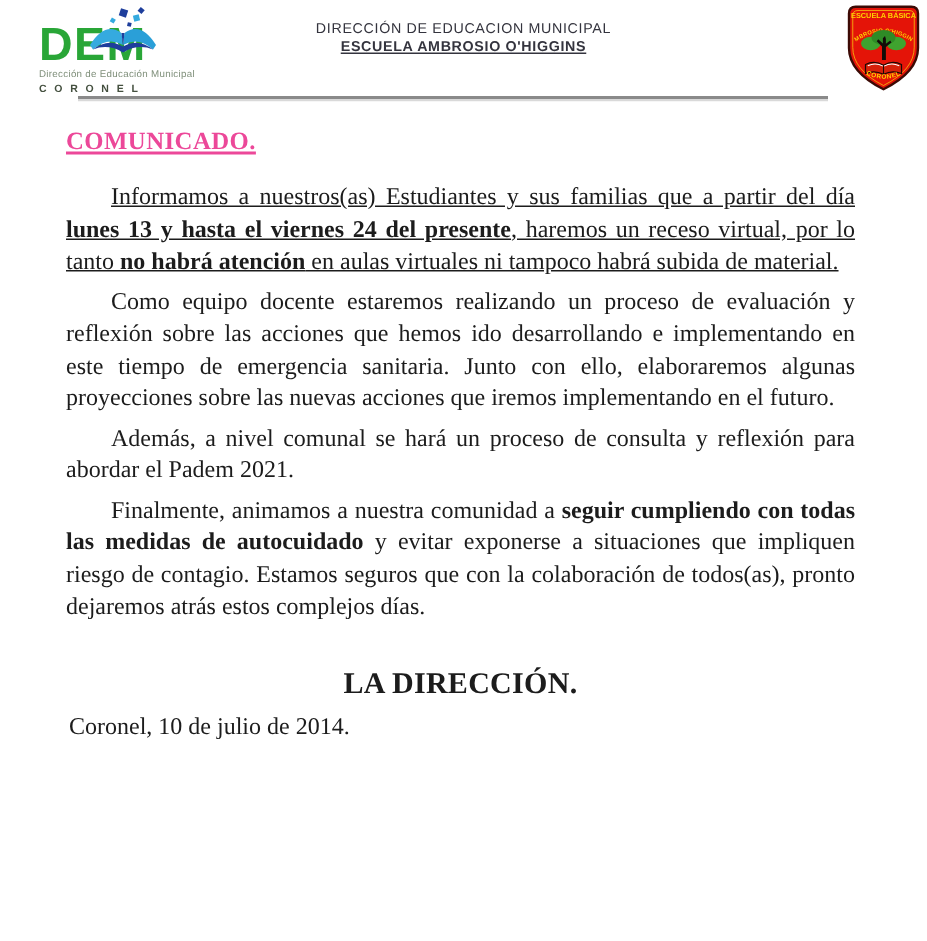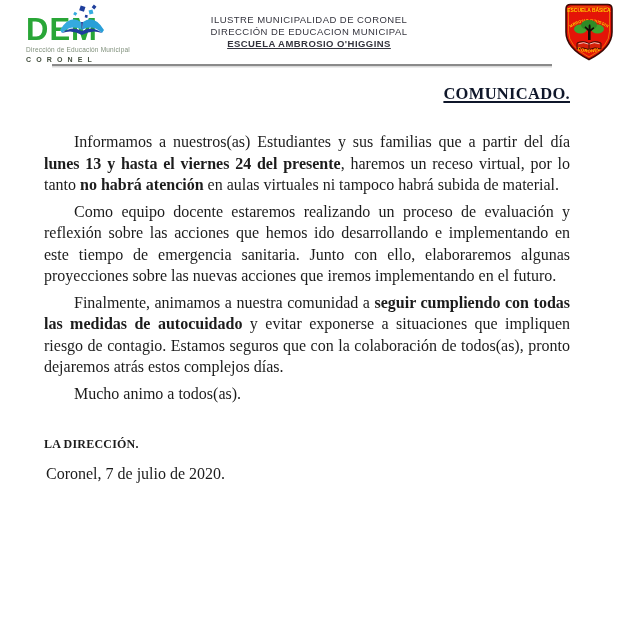--- a/index.html
+++ b/index.html
@@ -21,28 +21,28 @@
        font-family:"Liberation Sans",sans-serif;color:#34343e;}
   .org-line{font-size:9.5px;line-height:12px;letter-spacing:.45px;}
   .org-line-bold{font-weight:700;text-decoration:underline;}
   .crest{position:absolute;right:2px;top:1px;width:54px;height:62px;}
   .crest text{font-family:"Liberation Sans",sans-serif;}
   .rule{position:absolute;left:52px;top:64px;width:500px;height:1.5px;
         background:#8a8a8a;box-shadow:0 1.5px 0 rgba(0,0,0,.15);}
 
   
   main{margin:0 48px 0 44px;}
-  .title{font-size:16.5px;font-weight:700;text-align:right;margin:17px 0 0 0;
+  .title{font-size:16.5px;font-weight:700;text-align:left;margin:17px 0 0 0;
          line-height:20px;text-decoration:underline;text-decoration-thickness:1.5px;
-         text-underline-offset:2px;letter-spacing:.3px;color:#0f172a;}
+         text-underline-offset:2px;letter-spacing:.3px;color:#ec4899;}
   .para{font-size:16px;line-height:21.5px;text-align:justify;text-indent:30px;
         margin:0 0 5px 0;}
-  .para.first{margin-top:27px;}
+  .para.first{margin-top:17px;text-decoration:underline;}
   .para b{font-weight:700;}
-  .closing{font-size:12px;font-weight:700;margin:30px 0 0 0;
+  .closing{font-size:20px;font-weight:700;text-align:center;margin:30px 0 0 0;
            line-height:21.5px;letter-spacing:.2px;}
   .dateline{font-size:16px;margin:7px 0 0 2px;line-height:21.5px;}
 </style>
 </head>
 <body>
 
 <div class="page">
 
   <header>
 
@@ -59,21 +59,20 @@
           <path d="M50 26 Q40 10 29 18 L28 26 Q38 20 48 29 Z" fill="#2a9fd8"></path>
           <path d="M8 29 Q18 21 28 27 Q38 21 48 29 Q38 25 28 31 Q18 25 8 29 Z" fill="#1e3e9c"></path>
           <path d="M27 18 L28 27 L29 18 Z" fill="#1e3e9c"></path>
         </svg>
       </div>
       <div class="dem-sub1">Dirección de Educación Municipal</div>
       <div class="dem-sub2">C O R O N E L</div>
     </div>
 
     <div class="org">
-      <div class="org-line">ILUSTRE MUNICIPALIDAD DE CORONEL</div>
       <div class="org-line">DIRECCIÓN DE EDUCACION MUNICIPAL</div>
       <div class="org-line org-line-bold">ESCUELA AMBROSIO O'HIGGINS</div>
     </div>
 
     <svg class="crest" viewBox="0 0 54 62" aria-hidden="true">
       <defs>
         <path id="arcTop" d="M8 27 Q27 14 46 27" fill="none"></path>
         <path id="arcBottom" d="M13 47.5 Q27 55.5 41 47.5" fill="none"></path>
       </defs>
       <path d="M4 8 Q4 3.5 8.5 3.5 L45.5 3.5 Q50 3.5 50 8 L50 31 Q50 47 27 58.5 Q4 47 4 31 Z" fill="#e41408" stroke="#3c0a05" stroke-width="1.6"></path>
@@ -100,20 +99,20 @@
     </svg>
 
     <div class="rule"></div>
   </header>
 
   <main>
     <h1 class="title">COMUNICADO.</h1>
 
     <p class="para first"><span>Informamos  a nuestros(as)  Estudiantes y sus familias que a partir del día </span><b>lunes 13 y hasta el viernes 24 del presente</b><span>, haremos un receso virtual, por lo tanto </span><b>no habrá atención</b><span> en aulas virtuales ni tampoco habrá subida de material.</span></p>
     <p class="para"><span>Como equipo docente estaremos realizando un proceso de evaluación y reflexión sobre las acciones que hemos ido desarrollando e implementando en este tiempo de  emergencia sanitaria. Junto con ello, elaboraremos algunas proyecciones sobre las nuevas acciones   que iremos implementando en el futuro.</span></p>
+    <p class="para"><span>Además, a nivel comunal se hará un proceso de consulta y reflexión para abordar el Padem 2021.</span></p>
     <p class="para"><span>Finalmente, animamos a nuestra comunidad a </span><b>seguir cumpliendo con todas las medidas de autocuidado</b><span> y evitar  exponerse a situaciones que impliquen riesgo de contagio. Estamos seguros que con la colaboración de todos(as), pronto dejaremos atrás estos complejos días.</span></p>
-    <p class="para"><span>Mucho animo a todos(as).</span></p>
 
     <p class="closing">LA DIRECCIÓN.</p>
-    <p class="dateline">Coronel, 7 de  julio de 2020.</p>
+    <p class="dateline">Coronel, 10 de  julio de 2014.</p>
   </main>
 
 </div>
 
 </body></html>

